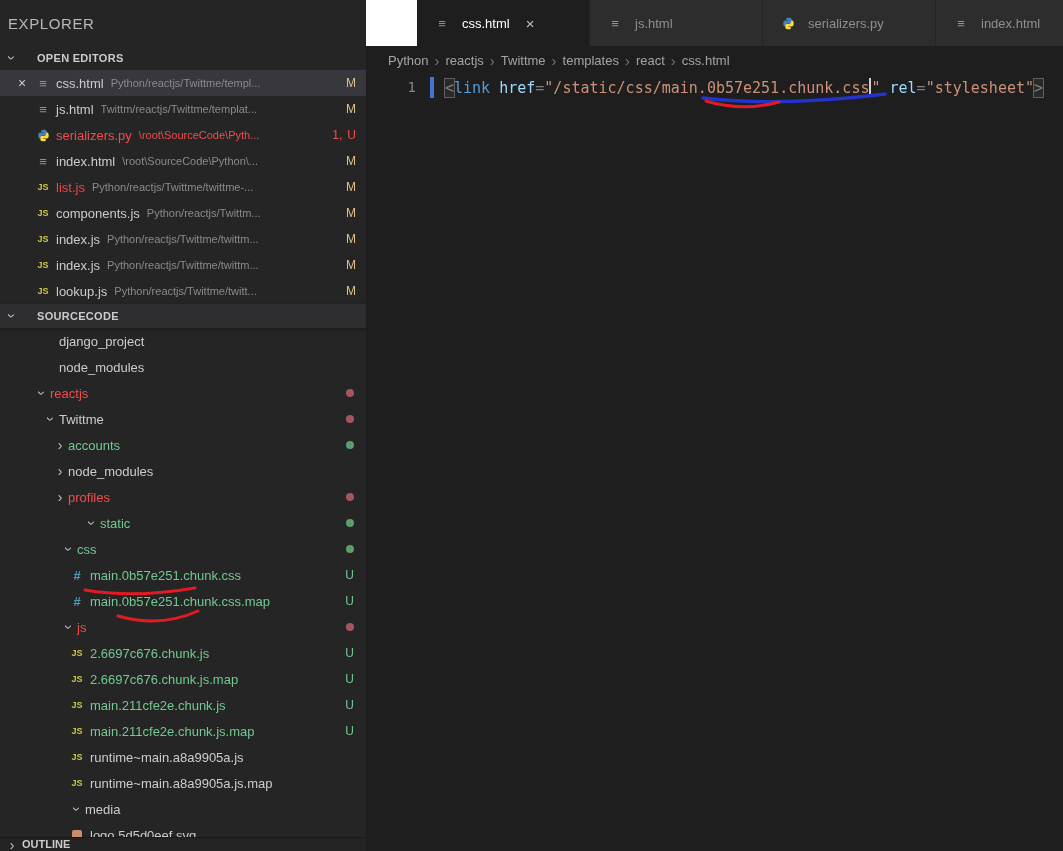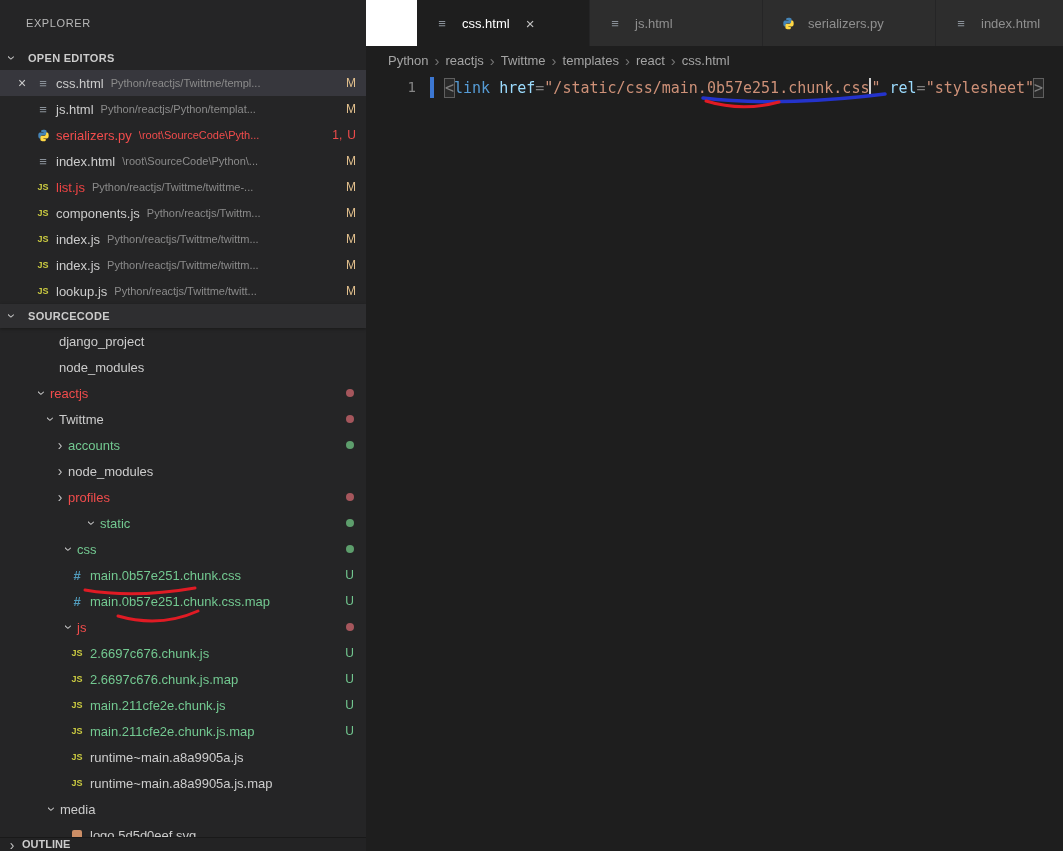--- a/index.html
+++ b/index.html
@@ -2,22 +2,22 @@
 <html><head>
 <meta charset="utf-8">
 <style>
   html,body{margin:0;padding:0}
   body{
     width:1063px;height:851px;position:relative;overflow:hidden;
     background:#1e1e1e;font-family:"Liberation Sans",sans-serif;color:#cccccc;
   }
   
   .sidebar{position:absolute;left:0;top:0;width:366px;height:100%;background:#252526;z-index:1;overflow:hidden}
-  .sb-title{height:46px;display:flex;align-items:center;padding-left:26px;font-size:11px;letter-spacing:.6px;color:#b8b8b8}
-  .sect-header{display:flex;align-items:center;gap:8px;height:24px;padding-left:4px;font-size:11px;font-weight:700;letter-spacing:.3px;color:#cccccc;cursor:pointer}
+  .sb-title{height:46px;display:flex;align-items:center;padding-left:8px;font-size:15px;letter-spacing:.6px;color:#b8b8b8}
+  .sect-header{display:flex;align-items:center;gap:17px;height:24px;padding-left:4px;font-size:11px;font-weight:700;letter-spacing:.3px;color:#cccccc;cursor:pointer}
   .sect-header.src{background:#2e2e30;box-shadow:0 1px 3px rgba(0,0,0,.35)}
   .chev{display:inline-block;width:16px;text-align:center;font-size:14px;font-weight:400;color:#c5c5c5;line-height:1}
   .rot90{transform:rotate(90deg)}
   .oe-row{display:flex;align-items:center;height:26px;padding:0 10px 0 18px;font-size:13px;cursor:pointer;white-space:nowrap}
   .oe-row.active{background:#37373d}
   .oe-close{width:16px;flex:none;color:#cccccc;font-size:14px;line-height:1}
   .fi{width:18px;flex:none;display:inline-flex;align-items:center;justify-content:center;margin-right:4px;font-size:13px}
   .js-ic{color:#cbcb41;font-size:9px;font-weight:700;letter-spacing:0}
   .css-ic{color:#519aba;font-weight:700}
   .html-ic{color:#8a9199}
@@ -65,21 +65,21 @@
         <span class="fi html-ic">≡</span>
         <span class="oe-name" style="color: rgb(204, 204, 204);">css.html</span>
         <span class="oe-path" style="color: rgb(139, 139, 139);">Python/reactjs/Twittme/templ...</span>
         <span class="spacer"></span>
         <span class="badge" style="color: rgb(226, 192, 141);">M</span>
       </div>
       <div class="oe-row">
         <span class="oe-close" style="visibility: hidden;">×</span>
         <span class="fi html-ic">≡</span>
         <span class="oe-name" style="color: rgb(204, 204, 204);">js.html</span>
-        <span class="oe-path" style="color: rgb(139, 139, 139);">Python/reactjs/Python/templat...</span>
+        <span class="oe-path" style="color: rgb(139, 139, 139);">Twittm/reactjs/Twittme/templat...</span>
         <span class="spacer"></span>
         <span class="badge" style="color: rgb(226, 192, 141);">M</span>
       </div>
       <div class="oe-row">
         <span class="oe-close" style="visibility: hidden;">×</span>
         <span class="fi">
           <svg width="13" height="13" viewBox="0 0 16 16">
             <path fill="#4584b6" d="M7.9 1C5 1 5.2 2.3 5.2 2.3v1.4h2.9v.6H3.9S1.6 4 1.6 7.9c0 3.9 2 3.7 2 3.7h1.2V9.8s-.1-2 1.9-2h3.2s1.9.1 1.9-1.8V2.9S12.1 1 7.9 1z"></path>
             <path fill="#ffd845" d="M8.1 15c2.9 0 2.7-1.3 2.7-1.3v-1.4H7.9v-.6h4.2s2.3.3 2.3-3.6c0-3.9-2-3.7-2-3.7h-1.2v1.8s.1 2-1.9 2H6.1s-1.9-.1-1.9 1.8v3.1S3.9 15 8.1 15z"></path>
           </svg>
@@ -239,21 +239,21 @@
       <div class="tree-row" style="padding-left: 68px;">
         <span class="fi js-ic">JS</span>
         <span class="tree-label" style="color: rgb(204, 204, 204);">runtime~main.a8a9905a.js</span>
         <span class="spacer"></span>
       </div>
       <div class="tree-row" style="padding-left: 68px;">
         <span class="fi js-ic">JS</span>
         <span class="tree-label" style="color: rgb(204, 204, 204);">runtime~main.a8a9905a.js.map</span>
         <span class="spacer"></span>
       </div>
-      <div class="tree-row" style="padding-left: 44px;">
+      <div class="tree-row" style="padding-left: 69px;">
         <span class="chev rot90">›</span>
         <span class="tree-label" style="color: rgb(204, 204, 204);">media</span>
         <span class="spacer"></span>
       </div>
       <div class="tree-row" style="padding-left: 68px;">
         <span class="fi">
           <span class="svg-sq"></span>
         </span>
         <span class="tree-label" style="color: rgb(204, 204, 204);">logo.5d5d0eef.svg</span>
         <span class="spacer"></span>

